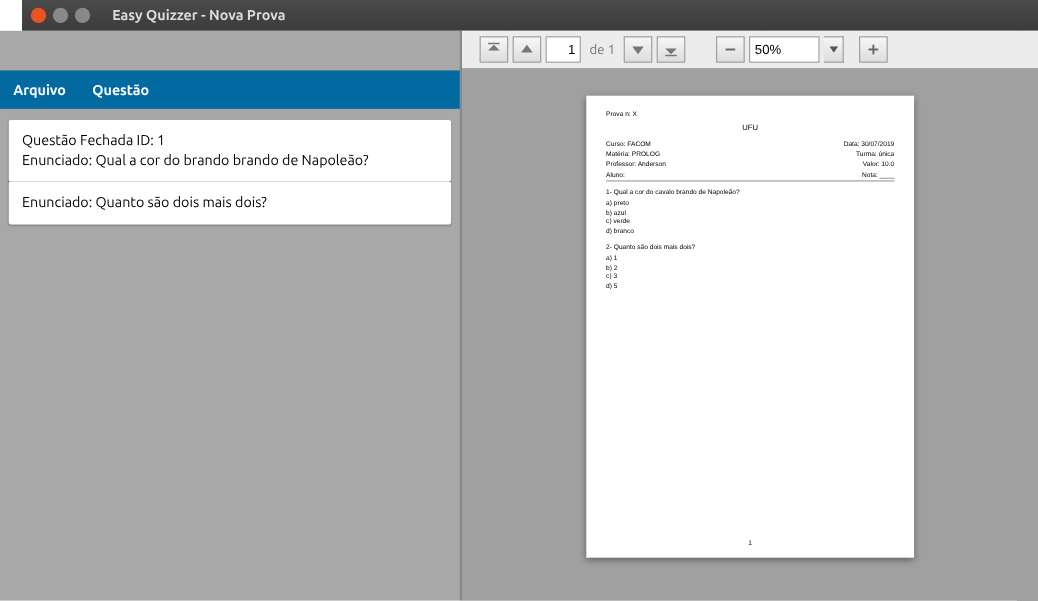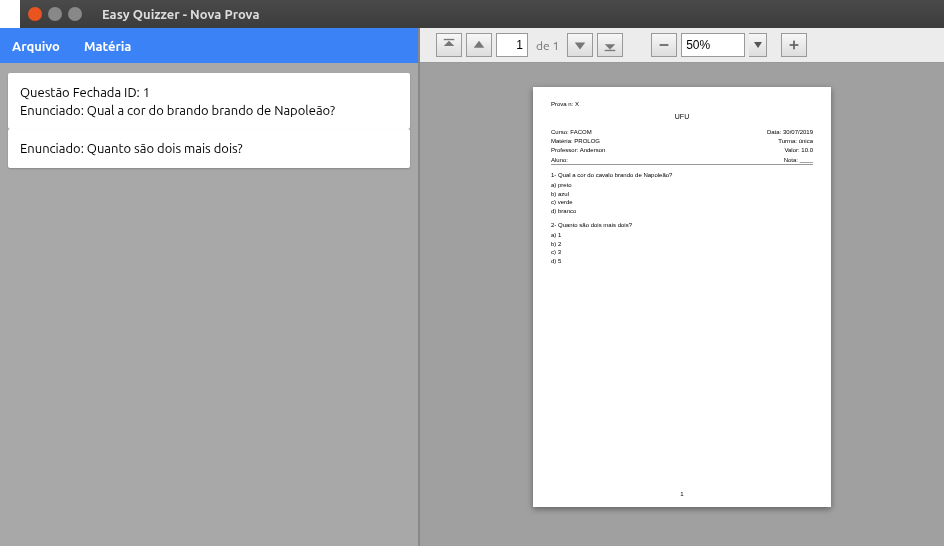--- a/index.html
+++ b/index.html
@@ -8,21 +8,21 @@
   .titlebar { height: 28px; background: linear-gradient(to bottom, #4a4a4a, #3c3c3c); display: flex; align-items: center; padding: 0 8px; color: #ddd; font-size: 13px; font-weight: bold; margin-left: 20px; }
   .window-controls { display: flex; gap: 6px; margin-right: 20px; }
   .wc { width: 14px; height: 14px; border-radius: 50%; display: inline-block; }
   .wc-close { background: #e95420; }
   .wc-min { background: #888; }
   .wc-max { background: #888; }
   
   .container { display: flex; height: calc(546px - 28px); }
   
   .left-panel { width: 420px; background: #a8a8a8; border-right: 2px solid #888; display: flex; flex-direction: column; }
-  .menubar { height: 35px; background: #3b82f6; display: flex; align-items: center; padding: 0 12px; }
+  .menubar { height: 35px; background: #0369a1; display: flex; align-items: center; padding: 0 12px; margin-top: 36px; }
   .menubar-item { color: #fff; font-size: 13px; font-weight: bold; margin-right: 24px; cursor: pointer; }
   
   .question-list { padding: 10px 8px; display: flex; flex-direction: column; }
   .question-card { background: #fff; padding: 10px 12px; font-size: 13px; line-height: 1.4; border-radius: 2px; box-shadow: 0 1px 2px rgba(0,0,0,0.2); }
   
   .right-panel { flex: 1; background: #a0a0a0; display: flex; flex-direction: column; }
   .toolbar { height: 35px; background: #ececec; border-bottom: 1px solid #999; display: flex; align-items: center; padding: 0 16px; gap: 4px; }
   .tb-btn { width: 26px; height: 24px; background: linear-gradient(to bottom,#f7f7f7,#ddd); border: 1px solid #999; display: flex; align-items: center; justify-content: center; cursor: pointer; font-size: 12px; color: #555; }
   .tb-btn svg { width: 14px; height: 14px; }
   .tb-input { width: 32px; height: 24px; border: 1px solid #999; font-size: 12px; padding: 0 4px; text-align: right; }
@@ -53,21 +53,21 @@
     <span class="wc wc-min"></span>
     <span class="wc wc-max"></span>
   </div>
   <span>Easy Quizzer - Nova Prova</span>
 </div>
 
 <div class="container">
   <div class="left-panel">
     <div class="menubar">
       <span class="menubar-item">Arquivo</span>
-      <span class="menubar-item">Matéria</span>
+      <span class="menubar-item">Questão</span>
     </div>
     <div class="question-list">
       <div class="question-card">
         <div>Questão Fechada ID: 1</div>
         <div>Enunciado: Qual a cor do brando brando de Napoleão?</div>
       </div>
       <div class="question-card">
         <div>Enunciado: Quanto são dois mais dois?</div>
       </div>
     </div>

